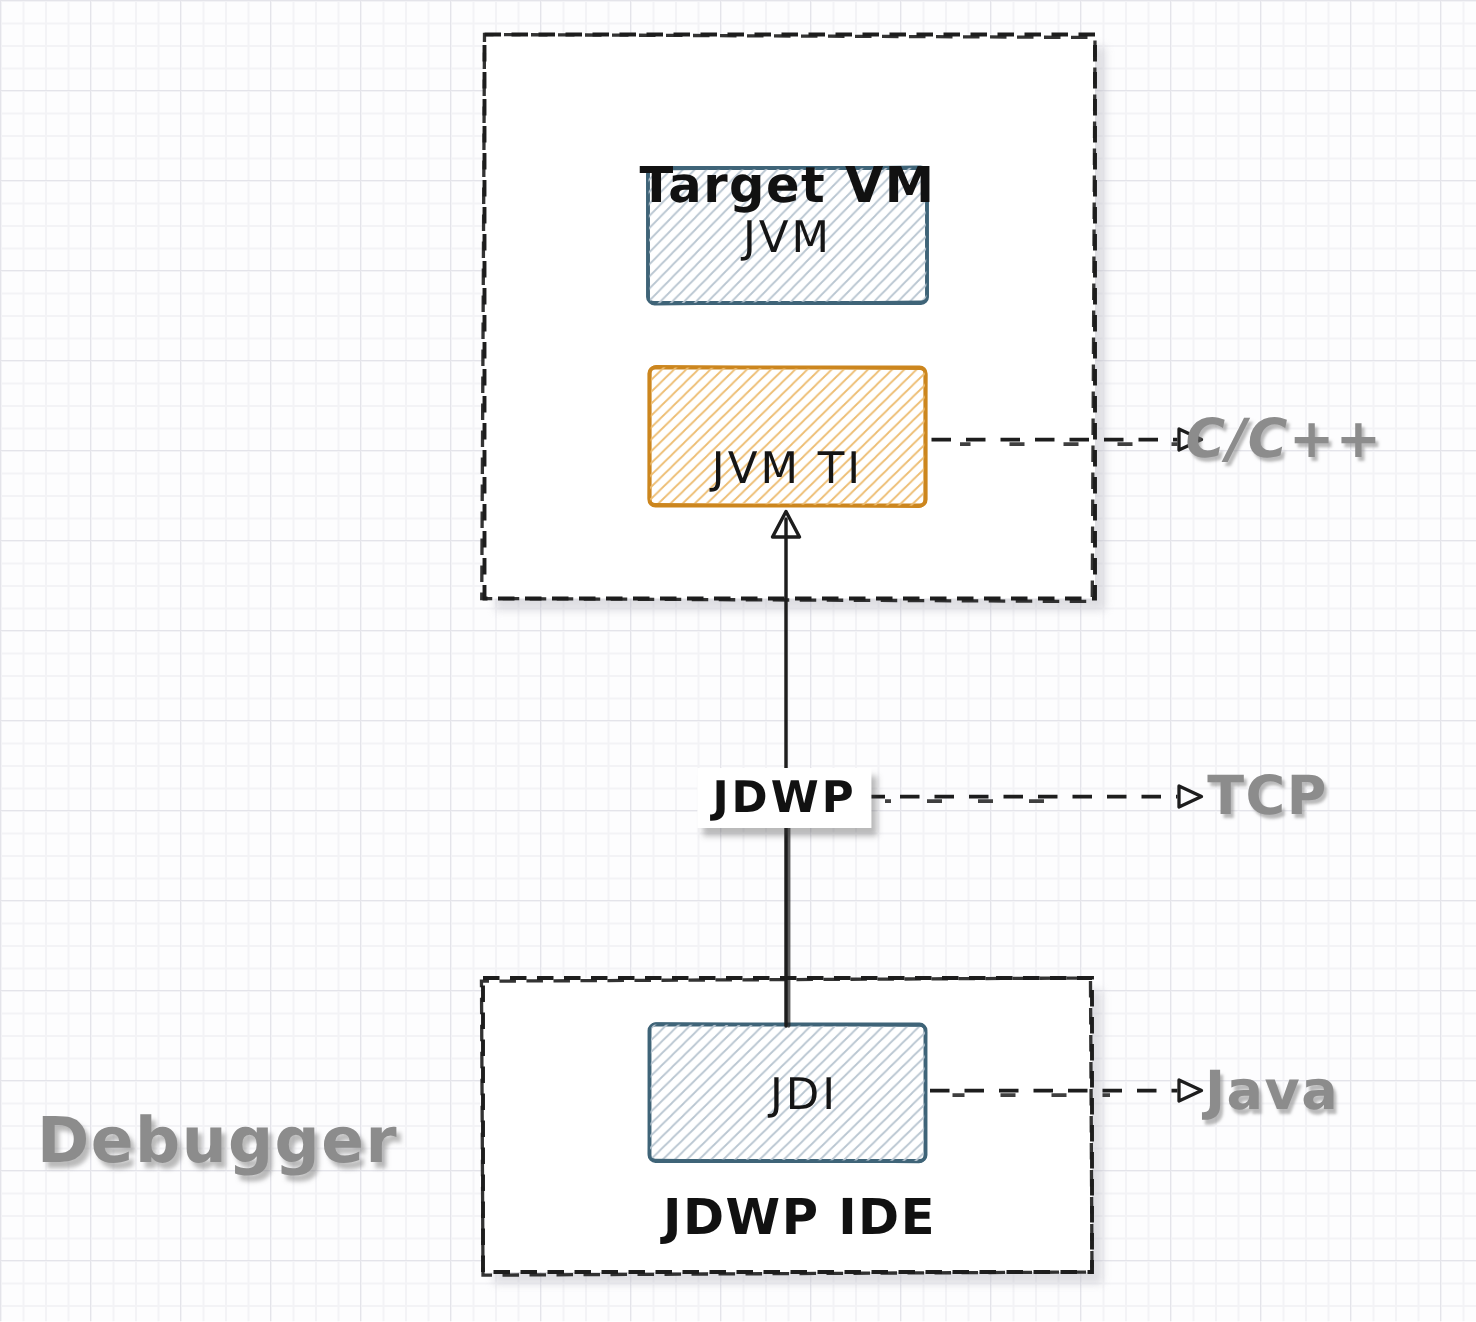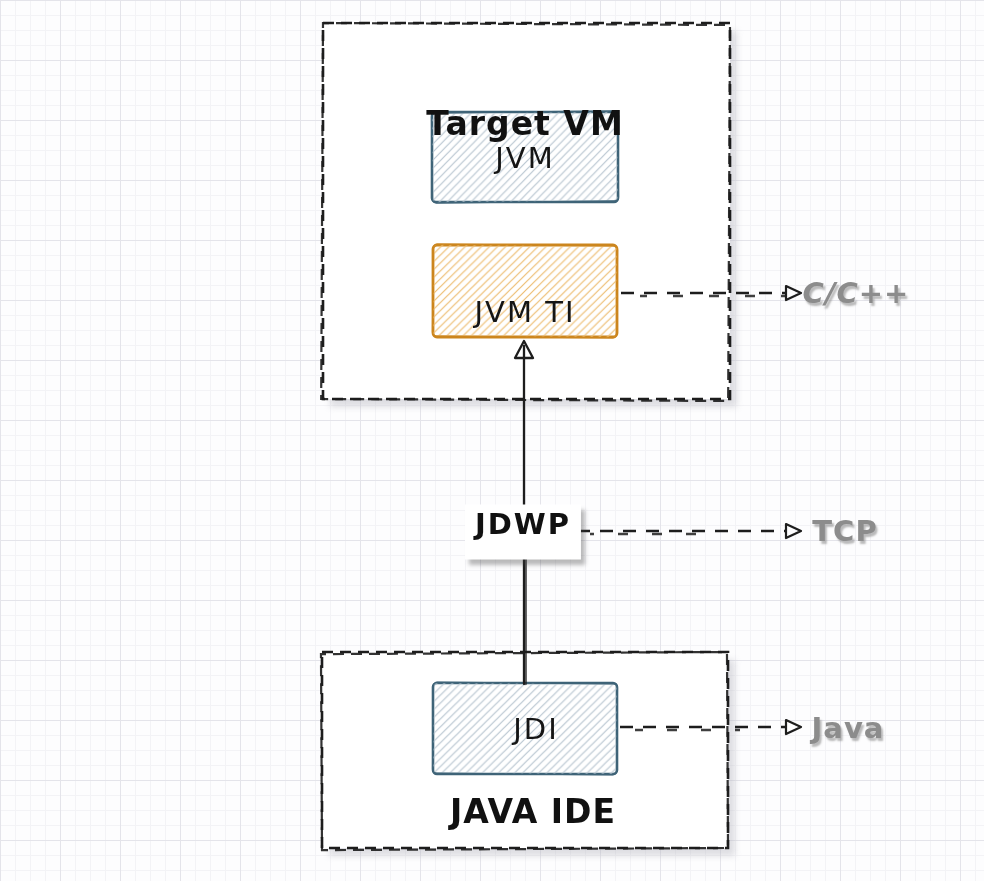--- a/index.html
+++ b/index.html
@@ -16,28 +16,28 @@
     background-size: 60px 60px, 60px 60px, 15px 15px, 15px 15px;
     font-family: "DejaVu Sans", sans-serif;
     color: #1a1a1a;
   }
   svg.layer { position:absolute; left:0; top:0; }
   .txt { position:absolute; white-space:nowrap; user-select:none; }
   .center { transform: translate(-50%,-50%); }
 
   .big-title     { font-size:33px; font-weight:600; letter-spacing:1px; color:#111; }
   .box-label     { font-size:29px; font-weight:400; letter-spacing:2px; color:#151515; }
-  .side-label    { font-size:29px; font-weight:600; letter-spacing:1px;
+  .side-label    { font-size:36px; font-weight:600; letter-spacing:1px;
                    color: var(--gray-text, #8c8c8c);
                    text-shadow: 2px 3px 2px rgba(130,130,130,.55); }
   .side-label.italic { font-style: italic; }
   .zone-label    { font-size:42px; font-weight:600; letter-spacing:1px;
                    color: var(--gray-text, #8c8c8c);
                    text-shadow: 3px 4px 3px rgba(120,120,120,.5); }
-  .jdwp-chip     { background:#ffffff; padding:2px 10px 19px 10px;
+  .jdwp-chip     { background:#ffffff; padding:2px 10px 4px 10px;
                    font-size:29px; font-weight:600; letter-spacing:2px; color:#111;
                    box-shadow: 4px 5px 4px rgba(60,60,60,.35); }
 </style>
 </head>
 <body>
 
 <div class="canvas">
 
   <svg class="layer" width="984" height="881" viewBox="0 0 984 881">
     <defs>
@@ -95,27 +95,28 @@
       <path d="M786 524 L801 531 L786 538 Z" fill="none" stroke-width="2.2"></path>
     </g>
 
     <g style="stroke: var(--stroke,#1d1d1d);" fill="none" stroke-width="2.5" stroke-linejoin="round" stroke-linecap="butt">
       <line x1="620" y1="727" x2="785" y2="727" stroke-dasharray="13 10"></line>
       <line x1="635" y1="730" x2="740" y2="730" stroke-dasharray="10 24" stroke-dashoffset="2" opacity=".85"></line>
       <path d="M786 720 L801 727 L786 734 Z" fill="none" stroke-width="2.2"></path>
     </g>
   </svg>
 
+  <div class="txt zone-label center" style="left:145px; top:760px;">Debugger</div>
 
   <div class="txt big-title center" style="left:525px; top:79px;margin-top:44px;">Target VM</div>
   <div class="txt box-label center" style="left:525px; top:158px;">JVM</div>
   <div class="txt box-label center" style="left:525px; top:292px;margin-top:20px;">JVM TI</div>
 
   <div class="txt jdwp-chip center" style="left:523px; top:532px;">JDWP</div>
 
   <div class="txt box-label center" style="left:536px; top:729px;">JDI</div>
-  <div class="txt big-title center" style="left:533px; top:811px;">JAVA IDE</div>
+  <div class="txt big-title center" style="left:533px; top:811px;">JDWP IDE</div>
 
   <div class="txt side-label italic center" style="left:856px; top:293px;">C/C++</div>
   <div class="txt side-label center" style="left:845px; top:531px;">TCP</div>
   <div class="txt side-label center" style="left:848px; top:728px;">Java</div>
 
 </div>
 
 </body></html>

